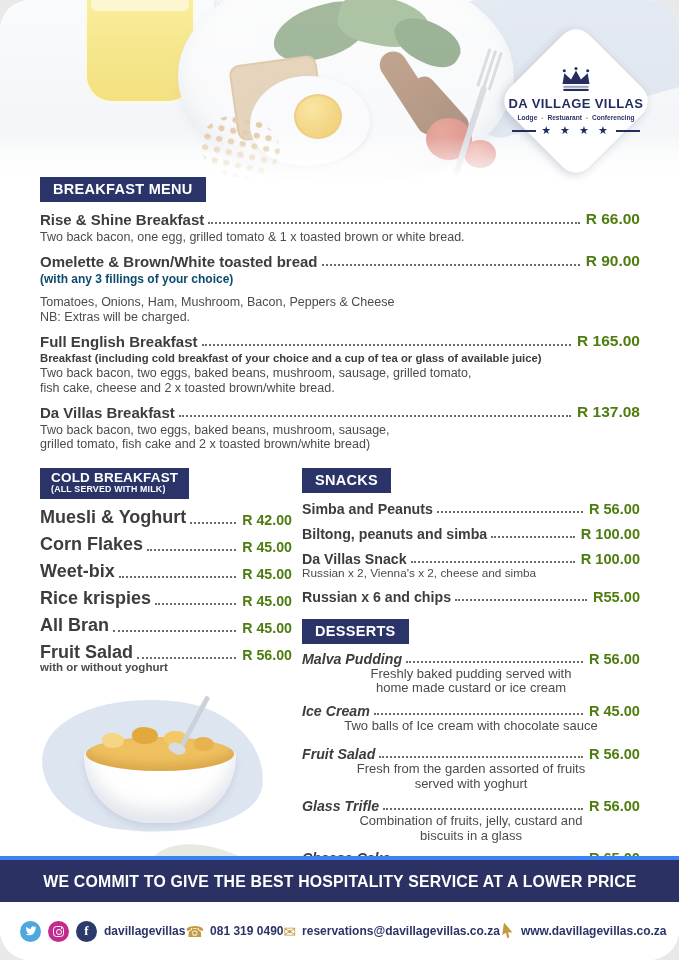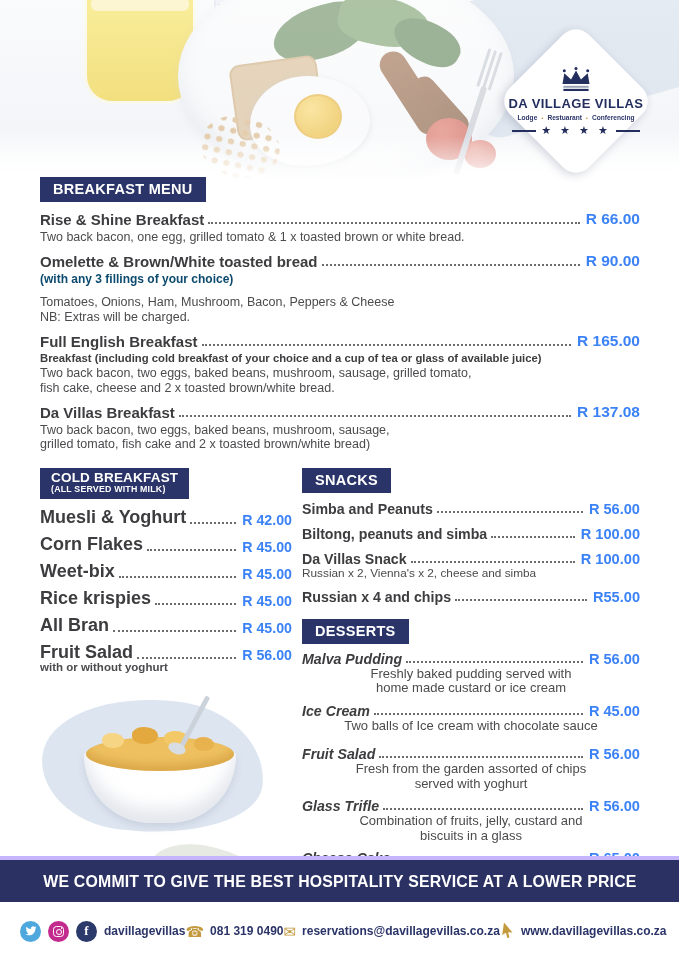--- a/index.html
+++ b/index.html
@@ -1,20 +1,20 @@
 <!DOCTYPE html>
 <html><head>
 <meta charset="utf-8">
 <style>
   * { margin:0; padding:0; box-sizing:border-box; }
   html,body { background:#e9e9e9; }
   .page {
     position:relative; width:679px; height:960px; margin:0 auto;
     background:#fff; overflow:hidden;
-    font-family:"Liberation Sans", sans-serif; color:#3d3d40;
+    font-family:"Liberation Sans", sans-serif; color:#3d3d40;border-radius:30px;
   }
 
   
   .hero { position:absolute; top:0; left:0; width:679px; height:182px;
           background:linear-gradient(180deg,#fafbfc 0%,#f3f5f8 70%,#ffffff 100%); overflow:hidden; }
   .hero-art { position:absolute; inset:0; opacity:.55; }
   .hero-art > div { position:absolute; }
   .cloth { right:-40px; top:-30px; width:260px; height:140px; background:#b9c9de;
            transform:rotate(-16deg); border-radius:24px; opacity:.6; }
   .oj-glass { left:84px; top:-8px; width:112px; height:112px;
@@ -75,21 +75,21 @@
   .menu { position:absolute; top:177px; left:40px; width:600px; }
   .badge { display:inline-block; background:#2b3468; color:#fff; font-weight:bold;
            padding:4px 13px 5px; font-size:14.5px; letter-spacing:.3px; }
   .badge2 { display:inline-block; background:#2b3468; color:#fff; padding:3px 11px 4px; line-height:1.1; }
   .badge2 .t { font-size:13.5px; font-weight:bold; letter-spacing:.2px; }
   .badge2 .s { font-size:8.8px; font-weight:bold; letter-spacing:.2px; }
 
   .mi-row { display:flex; align-items:flex-end; }
   .mi-name { font-weight:bold; color:#3d3d40; white-space:nowrap; }
   .mi-dots { flex:1; border-bottom:2px dotted #6b6b6e; margin:0 6px 4px 4px; min-width:14px; }
-  .mi-price { font-weight:bold; color:#3b82f6; white-space:nowrap; }
+  .mi-price { font-weight:bold; color:#4d7c0f; white-space:nowrap; }
 
   .b-item { margin-top:8px; }
   .b-item .mi-name { font-size:15px; }
   .b-item .mi-price { font-size:15.5px; }
   .b-note { font-size:12px; font-weight:bold; color:#0c4a6e; margin-top:2px; }
   .b-note-sm { font-size:11.3px; font-weight:bold; color:#3d3d40; margin-top:2px; }
   .b-desc { font-size:12.5px; color:#4b4b4e; margin-top:2px; line-height:1.15; }
   .gap8 { margin-top:9px; }
   .pre { white-space:pre-line; }
 
@@ -152,21 +152,21 @@
   .br2 { left:76px; top:44px; width:34px; height:22px; background:#d8504b; }
   .br3 { left:108px; top:48px; width:30px; height:20px; background:#c63534; }
   .br4 { left:136px; top:44px; width:32px; height:20px; background:#d8504b; }
   .br5 { left:164px; top:52px; width:28px; height:19px; background:#cf3d3c; }
   .br6 { left:62px; top:60px; width:24px; height:16px; background:#e4645d; }
   .br7 { left:148px; top:58px; width:24px; height:16px; background:#e4645d; }
   .mint { left:96px; top:36px; width:18px; height:10px; background:#4d7a3f; border-radius:50% 50% 50% 0; transform:rotate(-18deg); }
 
   
   .banner { position:absolute; left:0; top:856px; width:679px; height:46px; background:#2b3162;
-            border-top:4px solid #c4b5fd; display:flex; align-items:center; justify-content:center; }
+            border-top:4px solid #3b82f6; display:flex; align-items:center; justify-content:center; }
   .banner-text { color:#fff; font-weight:bold; font-size:16.5px; letter-spacing:.2px;
                  transform:scaleX(.96); white-space:nowrap; }
 
   .footer { position:absolute; left:0; top:902px; width:679px; height:58px; background:#fff;
             display:flex; align-items:center; justify-content:space-between; padding:0 20px; }
   .fgroup { display:flex; align-items:center; gap:6px; }
   .ftext { font-size:12px; font-weight:bold; color:#2b3468; white-space:nowrap; }
   .sc { width:21px; height:21px; border-radius:50%; display:flex; align-items:center; justify-content:center; margin-right:1px; }
   .sc-tw { background:#4fa8dd; }
   .sc-ig { background:#c32a8e; }
@@ -389,21 +389,21 @@
           <div class="s-item">
             <div class="mi-row">
               <span class="mi-name">Da Villas Snack</span>
               <span class="mi-dots"></span>
               <span class="mi-price">R 100.00</span>
             </div>
             <div class="s-desc">Russian x 2, Vienna's x 2, cheese and simba</div>
           </div>
           <div class="s-item">
             <div class="mi-row">
-              <span class="mi-name">Russian x 4 and chips</span>
+              <span class="mi-name">Russian x 6 and chips</span>
               <span class="mi-dots"></span>
               <span class="mi-price">R55.00</span>
             </div>
           </div>
         </div>
 
         <div style="margin-top:14px;">
           <span class="badge">DESSERTS</span>
         </div>
 
@@ -424,21 +424,21 @@
               <span class="mi-price">R 45.00</span>
             </div>
             <div class="d-desc pre">Two balls of Ice cream with chocolate sauce</div>
           </div>
           <div class="d-item" style="margin-top:13px;">
             <div class="mi-row">
               <span class="mi-name">Fruit Salad</span>
               <span class="mi-dots"></span>
               <span class="mi-price">R 56.00</span>
             </div>
-            <div class="d-desc pre">Fresh from the garden assorted of chips
+            <div class="d-desc pre">Fresh from the garden assorted of fruits
 served with yoghurt</div>
           </div>
           <div class="d-item">
             <div class="mi-row">
               <span class="mi-name">Glass Trifle</span>
               <span class="mi-dots"></span>
               <span class="mi-price">R 56.00</span>
             </div>
             <div class="d-desc pre">Combination of fruits, jelly, custard and
 biscuits in a glass</div>

